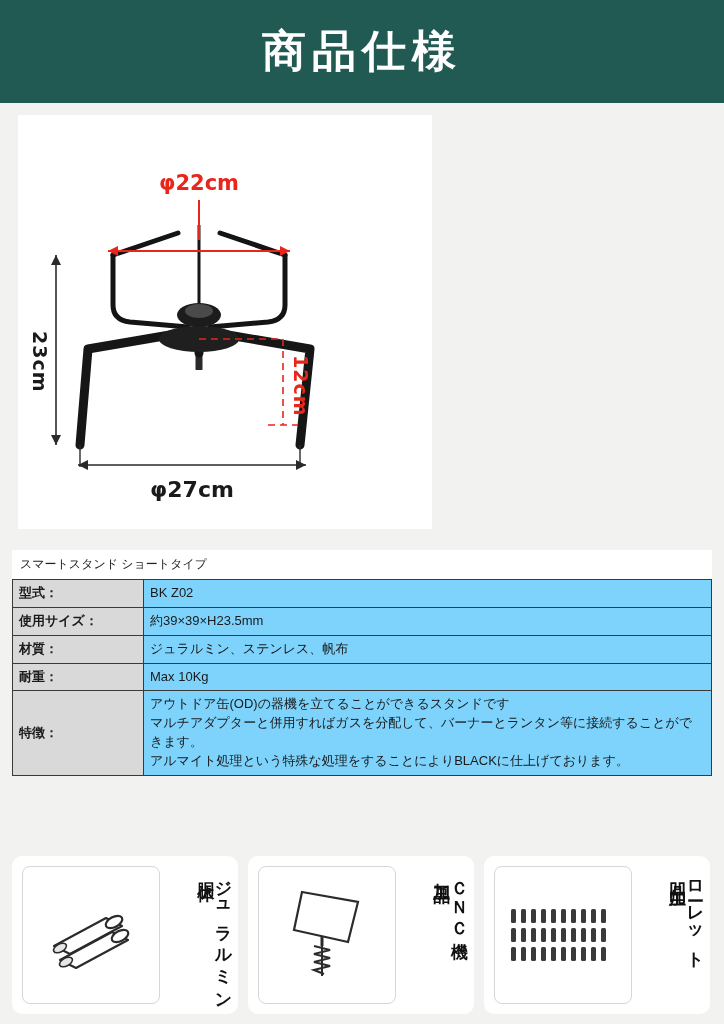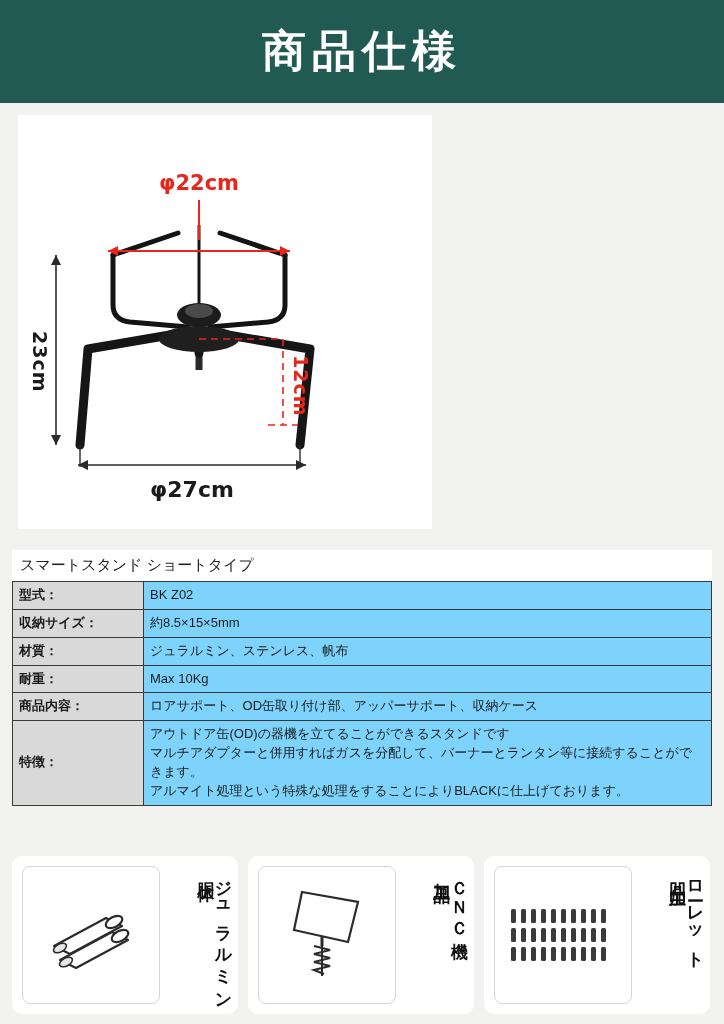--- a/index.html
+++ b/index.html
@@ -46,21 +46,21 @@
 
   
   .spec-block {
     position: absolute;
     left: 12px;
     top: 550px;
     width: 700px;
     background: #ffffff;
   }
   .spec-name {
-    font-size: 15px;
+    font-size: 12px;
     padding: 6px 8px 6px 8px;
     color: #222;
     background: #ffffff;
   }
   table.spec {
     border-collapse: collapse;
     width: 700px;
     table-layout: fixed;
     font-size: 13px;
   }
@@ -191,41 +191,35 @@
   <div class="spec-name">スマートスタンド ショートタイプ</div>
   <table class="spec">
     <tbody>
       <tr>
         <td class="key">型式：</td>
         <td class="val">
             <span class="line">BK Z02</span>
           </td>
       </tr>
       <tr>
-        <td class="key">収納サイズ：</td>
-        <td class="val">
-            <span class="line">約8.5×15×5mm</span>
+        <td class="key">使用サイズ：</td>
+        <td class="val">
+            <span class="line">約39×39×H23.5mm</span>
           </td>
       </tr>
       <tr>
         <td class="key">材質：</td>
         <td class="val">
             <span class="line">ジュラルミン、ステンレス、帆布</span>
           </td>
       </tr>
       <tr>
         <td class="key">耐重：</td>
         <td class="val">
             <span class="line">Max 10Kg</span>
-          </td>
-      </tr>
-      <tr>
-        <td class="key">商品内容：</td>
-        <td class="val">
-            <span class="line">ロアサポート、OD缶取り付け部、アッパーサポート、収納ケース</span>
           </td>
       </tr>
       <tr>
         <td class="key">特徴：</td>
         <td class="val">
           <span class="line">アウトドア缶(OD)の器機を立てることができるスタンドです</span>
           <span class="line">マルチアダプターと併用すればガスを分配して、バーナーとランタン等に接続することができます。</span>
           <span class="line">アルマイト処理という特殊な処理をすることによりBLACKに仕上げております。</span>
         </td>
       </tr>

